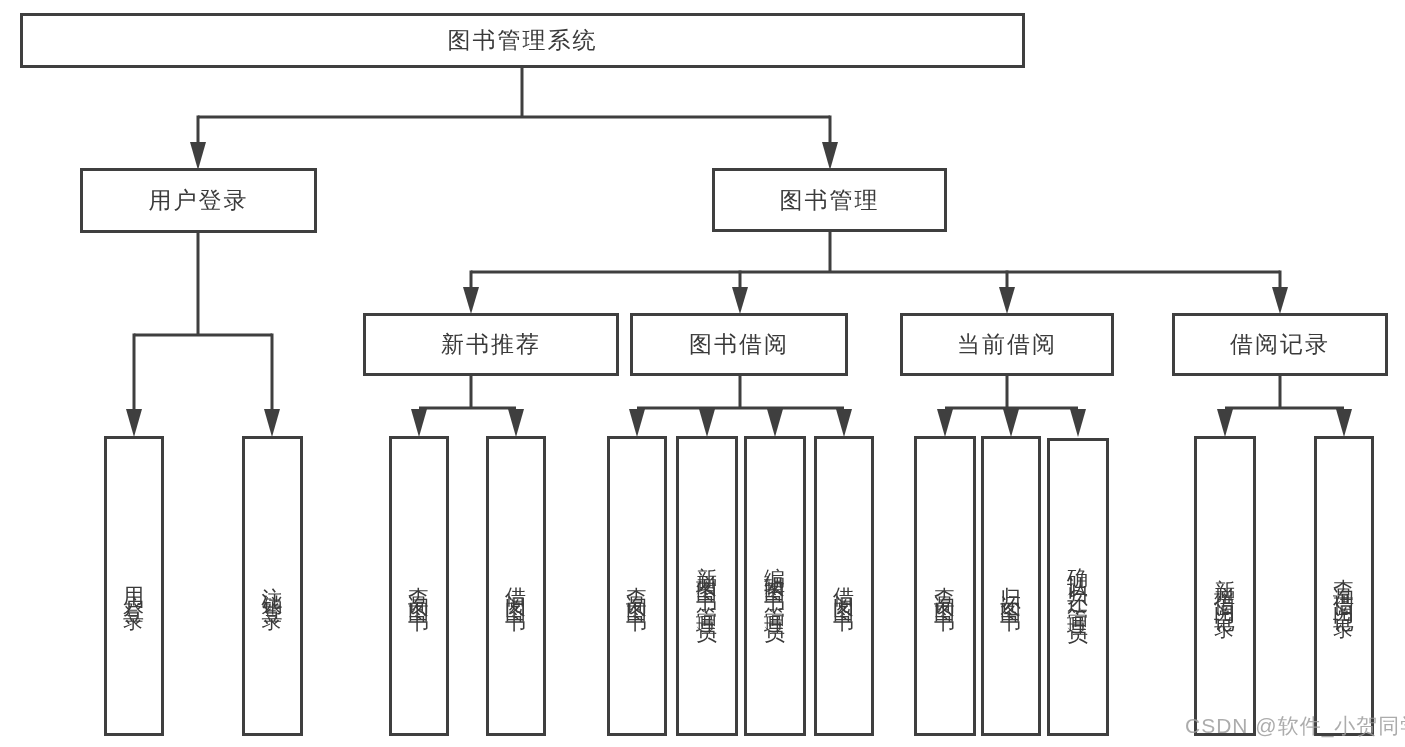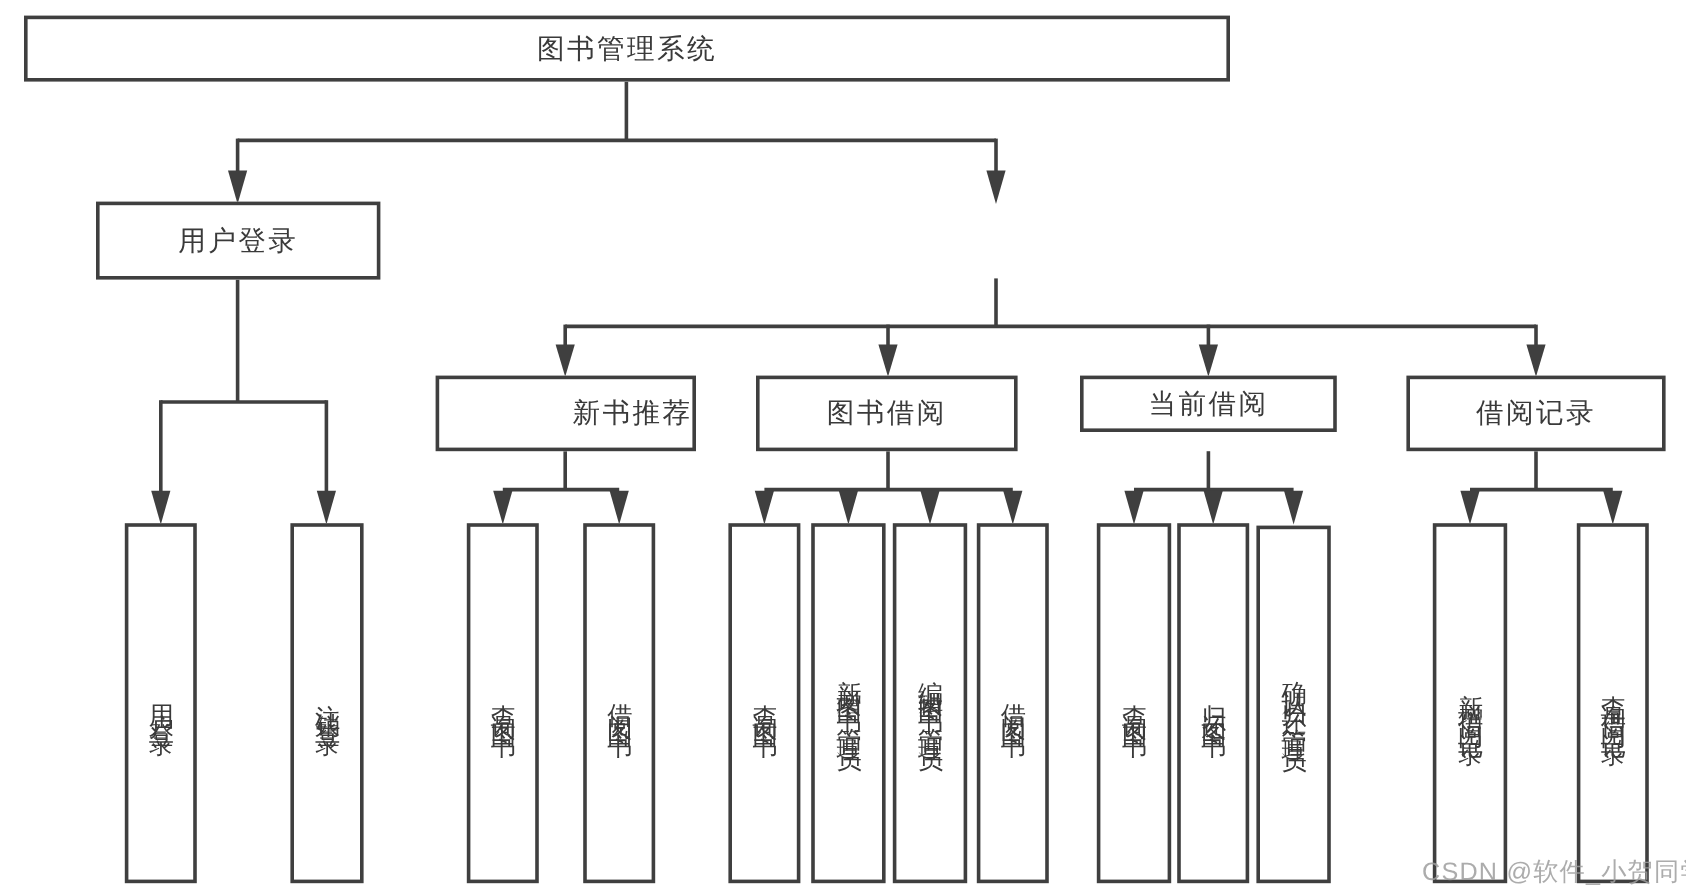--- a/index.html
+++ b/index.html
@@ -126,28 +126,31 @@
     </g>
   </svg>
 
   <div class="node" style="left:20px; top:13px; width:1005px; height:55px;">
     <span class="root-label">图书管理系统</span>
   </div>
 
   <div class="node" style="left:80px; top:168px; width:237px; height:65px;">
     <span class="h-label">用户登录</span>
   </div>
-
-  <div class="node" style="left:363px; top:313px; width:217px; height:63px;justify-content:flex-end;">
+  <div class="node" style="left:712px; top:168px; width:235px; height:64px;">
+    <span class="h-label">图书管理</span>
+  </div>
+
+  <div class="node" style="left:363px; top:313px; width:256px; height:63px;">
     <span class="h-label">新书推荐</span>
   </div>
   <div class="node" style="left:630px; top:313px; width:218px; height:63px;font-family:Liberation Mono, monospace;">
     <span class="h-label">图书借阅</span>
   </div>
-  <div class="node" style="left:900px; top:313px; width:214px; height:47px;">
+  <div class="node" style="left:900px; top:313px; width:214px; height:63px;">
     <span class="h-label">当前借阅</span>
   </div>
   <div class="node" style="left:1172px; top:313px; width:216px; height:63px;">
     <span class="h-label">借阅记录</span>
   </div>
 
   <div class="node" style="left:104px; top:436px; width:60px; height:300px;">
     <span class="v-label">用户登录</span>
   </div>
   <div class="node" style="left:242px; top:436px; width:61px; height:300px;">

